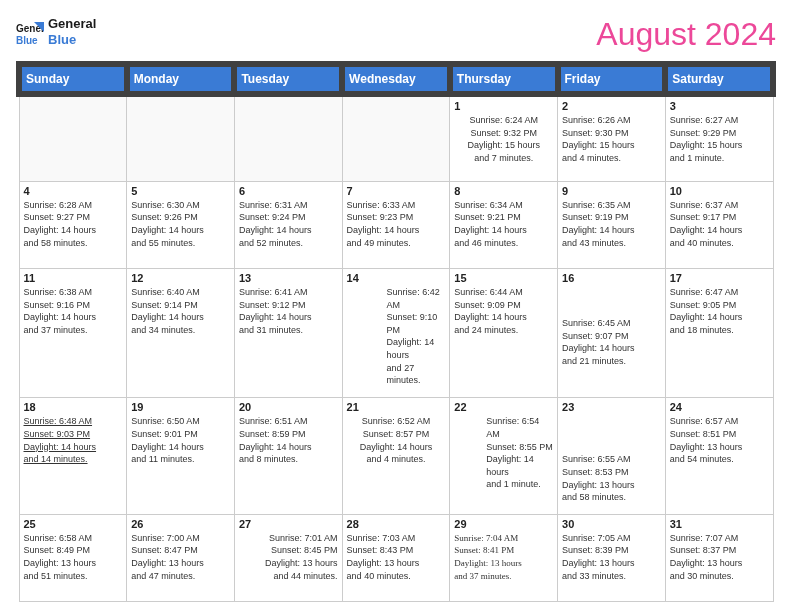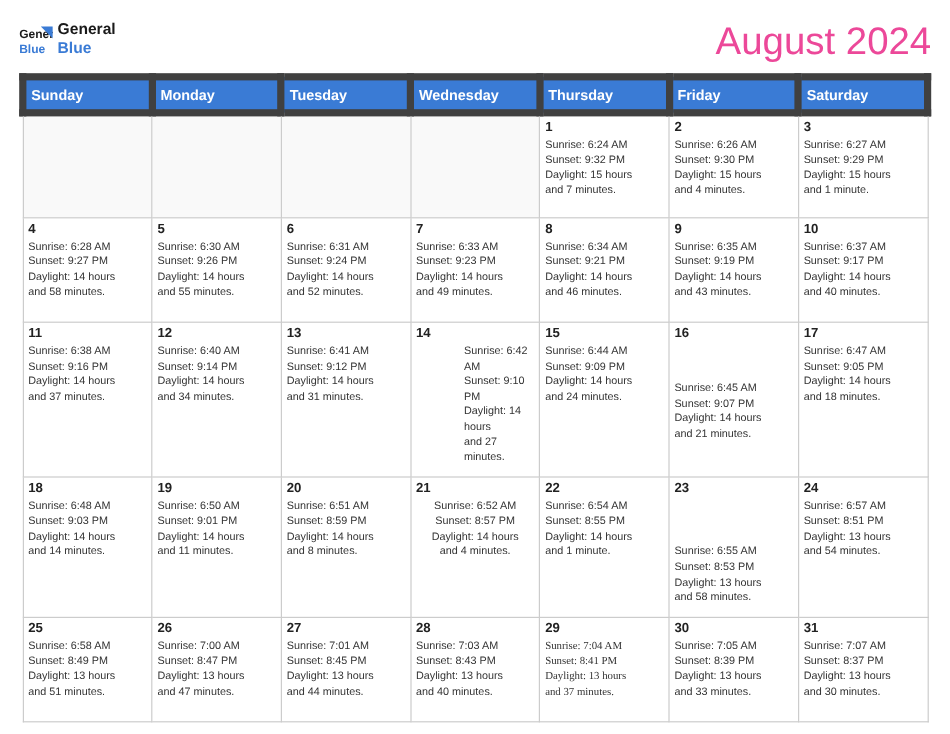--- a/index.html
+++ b/index.html
@@ -123,21 +123,21 @@
         </tr>
     </thead>
     <tbody id="calendar-body">
     <tr>
           <td class="empty"></td>
           <td class="empty"></td>
           <td class="empty"></td>
           <td class="empty"></td>
           <td>
             <span class="day-number">1</span>
-            <div class="day-info" style="white-space: pre-line;">Sunrise: 6:24 AM
+            <div class="day-info" style="white-space: pre-line; text-align: center;">Sunrise: 6:24 AM
 Sunset: 9:32 PM
 Daylight: 15 hours
 and 7 minutes.</div>
           </td>
           <td>
             <span class="day-number">2</span>
             <div class="day-info" style="white-space: pre-line;">Sunrise: 6:26 AM
 Sunset: 9:30 PM
 Daylight: 15 hours
 and 4 minutes.</div>
@@ -248,21 +248,21 @@
             <span class="day-number">17</span>
             <div class="day-info" style="white-space: pre-line;">Sunrise: 6:47 AM
 Sunset: 9:05 PM
 Daylight: 14 hours
 and 18 minutes.</div>
           </td>
         </tr>
         <tr>
           <td>
             <span class="day-number">18</span>
-            <div class="day-info" style="white-space: pre-line;">Sunrise: 6:48 AM
+            <div class="day-info" style="white-space: pre-line; text-decoration: underline;">Sunrise: 6:48 AM
 Sunset: 9:03 PM
 Daylight: 14 hours
 and 14 minutes.</div>
           </td>
           <td>
             <span class="day-number">19</span>
             <div class="day-info" style="white-space: pre-line;">Sunrise: 6:50 AM
 Sunset: 9:01 PM
 Daylight: 14 hours
 and 11 minutes.</div>
@@ -276,21 +276,21 @@
           </td>
           <td>
             <span class="day-number">21</span>
             <div class="day-info" style="white-space: pre-line; text-align: center;">Sunrise: 6:52 AM
 Sunset: 8:57 PM
 Daylight: 14 hours
 and 4 minutes.</div>
           </td>
           <td>
             <span class="day-number">22</span>
-            <div class="day-info" style="white-space: pre-line;">Sunrise: 6:54 AM
+            <div class="day-info" style="white-space: pre-line; margin-left: 32px;">Sunrise: 6:54 AM
 Sunset: 8:55 PM
 Daylight: 14 hours
 and 1 minute.</div>
           </td>
           <td>
             <span class="day-number">23</span>
             <div class="day-info" style="white-space: pre-line; margin-top: 40px;">Sunrise: 6:55 AM
 Sunset: 8:53 PM
 Daylight: 13 hours
 and 58 minutes.</div>
@@ -313,21 +313,21 @@
           </td>
           <td>
             <span class="day-number">26</span>
             <div class="day-info" style="white-space: pre-line;">Sunrise: 7:00 AM
 Sunset: 8:47 PM
 Daylight: 13 hours
 and 47 minutes.</div>
           </td>
           <td>
             <span class="day-number">27</span>
-            <div class="day-info" style="white-space: pre-line;">Sunrise: 7:01 AM
+            <div class="day-info" style="white-space: pre-line; text-align: right;">Sunrise: 7:01 AM
 Sunset: 8:45 PM
 Daylight: 13 hours
 and 44 minutes.</div>
           </td>
           <td>
             <span class="day-number">28</span>
             <div class="day-info" style="white-space: pre-line;">Sunrise: 7:03 AM
 Sunset: 8:43 PM
 Daylight: 13 hours
 and 40 minutes.</div>

